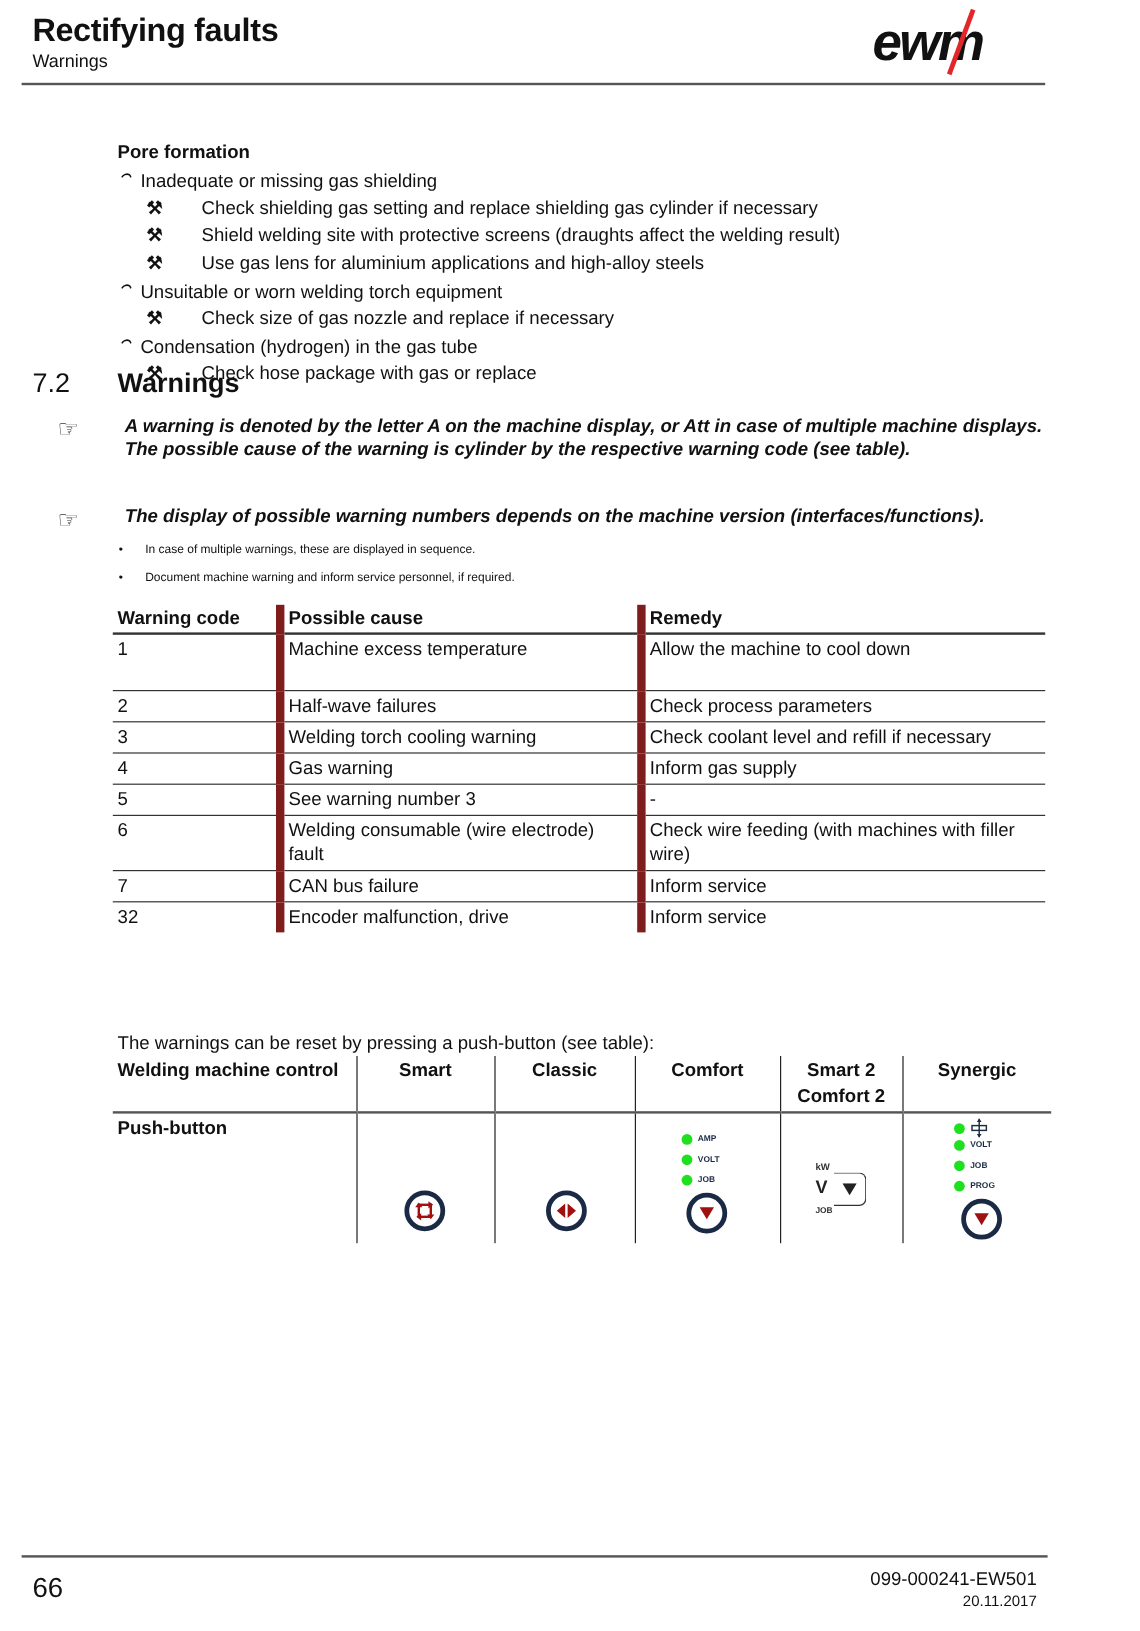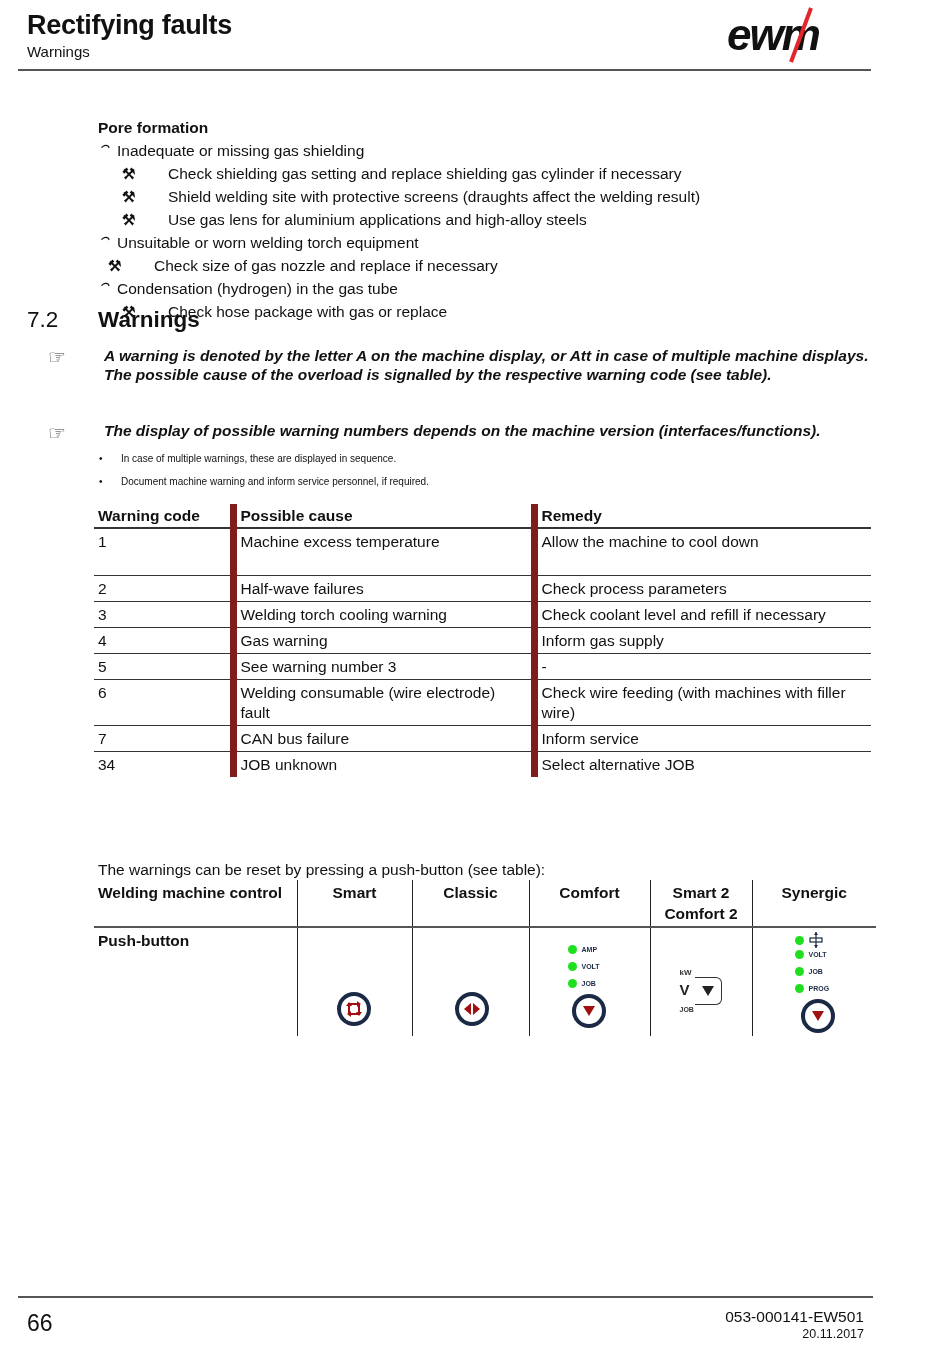--- a/index.html
+++ b/index.html
@@ -52,29 +52,29 @@
 </div>
 <div class="abs hr-top"></div>
 
 <div class="abs sec-h">Pore formation</div>
 
 <div class="abs line" style="left:99px;top:115px"><span class="bolt">⁀</span><span>Inadequate or missing gas shielding</span></div>
 <div class="abs line" style="left:122px;top:138px"><span class="tool">⚒</span><span>Check shielding gas setting and replace shielding gas cylinder if necessary</span></div>
 <div class="abs line" style="left:122px;top:161px"><span class="tool">⚒</span><span>Shield welding site with protective screens (draughts affect the welding result)</span></div>
 <div class="abs line" style="left:122px;top:184px"><span class="tool">⚒</span><span>Use gas lens for aluminium applications and high-alloy steels</span></div>
 <div class="abs line" style="left:99px;top:207px"><span class="bolt">⁀</span><span>Unsuitable or worn welding torch equipment</span></div>
-<div class="abs line" style="left:108px;top:230px"><span class="tool">⚒</span><span>Check size of gas nozzle and replace if necessary</span></div>
+<div class="abs line" style="left:122px;top:230px"><span class="tool">⚒</span><span>Check size of gas nozzle and replace if necessary</span></div>
 <div class="abs line" style="left:99px;top:253px"><span class="bolt">⁀</span><span>Condensation (hydrogen) in the gas tube</span></div>
 <div class="abs line" style="left:122px;top:276px"><span class="tool">⚒</span><span>Check hose package with gas or replace</span></div>
 
 <div class="abs h2num">7.2</div>
 <div class="abs h2">Warnings</div>
 
 <div class="abs hand" style="left:48px;top:345px">☞</div>
-<div class="abs note" style="top:346px">A warning is denoted by the letter A on the machine display, or Att  in case of multiple machine displays. The possible cause of the overload is signalled by the respective warning code (see table).</div>
+<div class="abs note" style="top:346px">A warning is denoted by the letter A on the machine display, or Att  in case of multiple machine displays. The possible cause of the warning is cylinder by the respective warning code (see table).</div>
 <div class="abs hand" style="left:48px;top:421px">☞</div>
 <div class="abs note" style="top:421px">The display of possible warning numbers depends on the machine version (interfaces/functions).</div>
 
 <div class="abs bullet" style="top:453px"><span class="b">•</span><span>In case of multiple warnings, these are displayed in sequence.</span></div>
 <div class="abs bullet" style="top:476px"><span class="b">•</span><span>Document machine warning and  inform service personnel, if required.</span></div>
 
 <table class="warn">
   <colgroup>
       <col style="width:139px">
       <col style="width:301px">
@@ -117,23 +117,23 @@
         <td>6</td>
         <td>Welding consumable (wire electrode) fault</td>
         <td>Check wire feeding (with machines with filler wire)</td>
       </tr>
     <tr>
         <td>7</td>
         <td>CAN bus failure</td>
         <td>Inform service</td>
       </tr>
     <tr>
-        <td>34</td>
-        <td>JOB unknown</td>
-        <td>Select alternative JOB</td>
+        <td>32</td>
+        <td>Encoder malfunction, drive</td>
+        <td>Inform service</td>
       </tr>
   </tbody>
 </table>
 
 <div class="abs reset-intro">The warnings can be reset by pressing a push-button (see table):</div>
 <table class="pb">
   <colgroup>
       <col style="width:203px">
       <col style="width:115px">
       <col style="width:117px">
@@ -237,14 +237,14 @@
               <polygon points="1,1 13,1 7,11" fill="#a01010"></polygon>
             </svg>
         </div>
       </td>
     </tr>
   </tbody>
 </table>
 
 <div class="abs foot-hr"></div>
 <div class="abs pageno">66</div>
-<div class="abs docno">053-000141-EW501</div>
+<div class="abs docno">099-000241-EW501</div>
 <div class="abs docdate">20.11.2017</div>
 
 </body></html>

